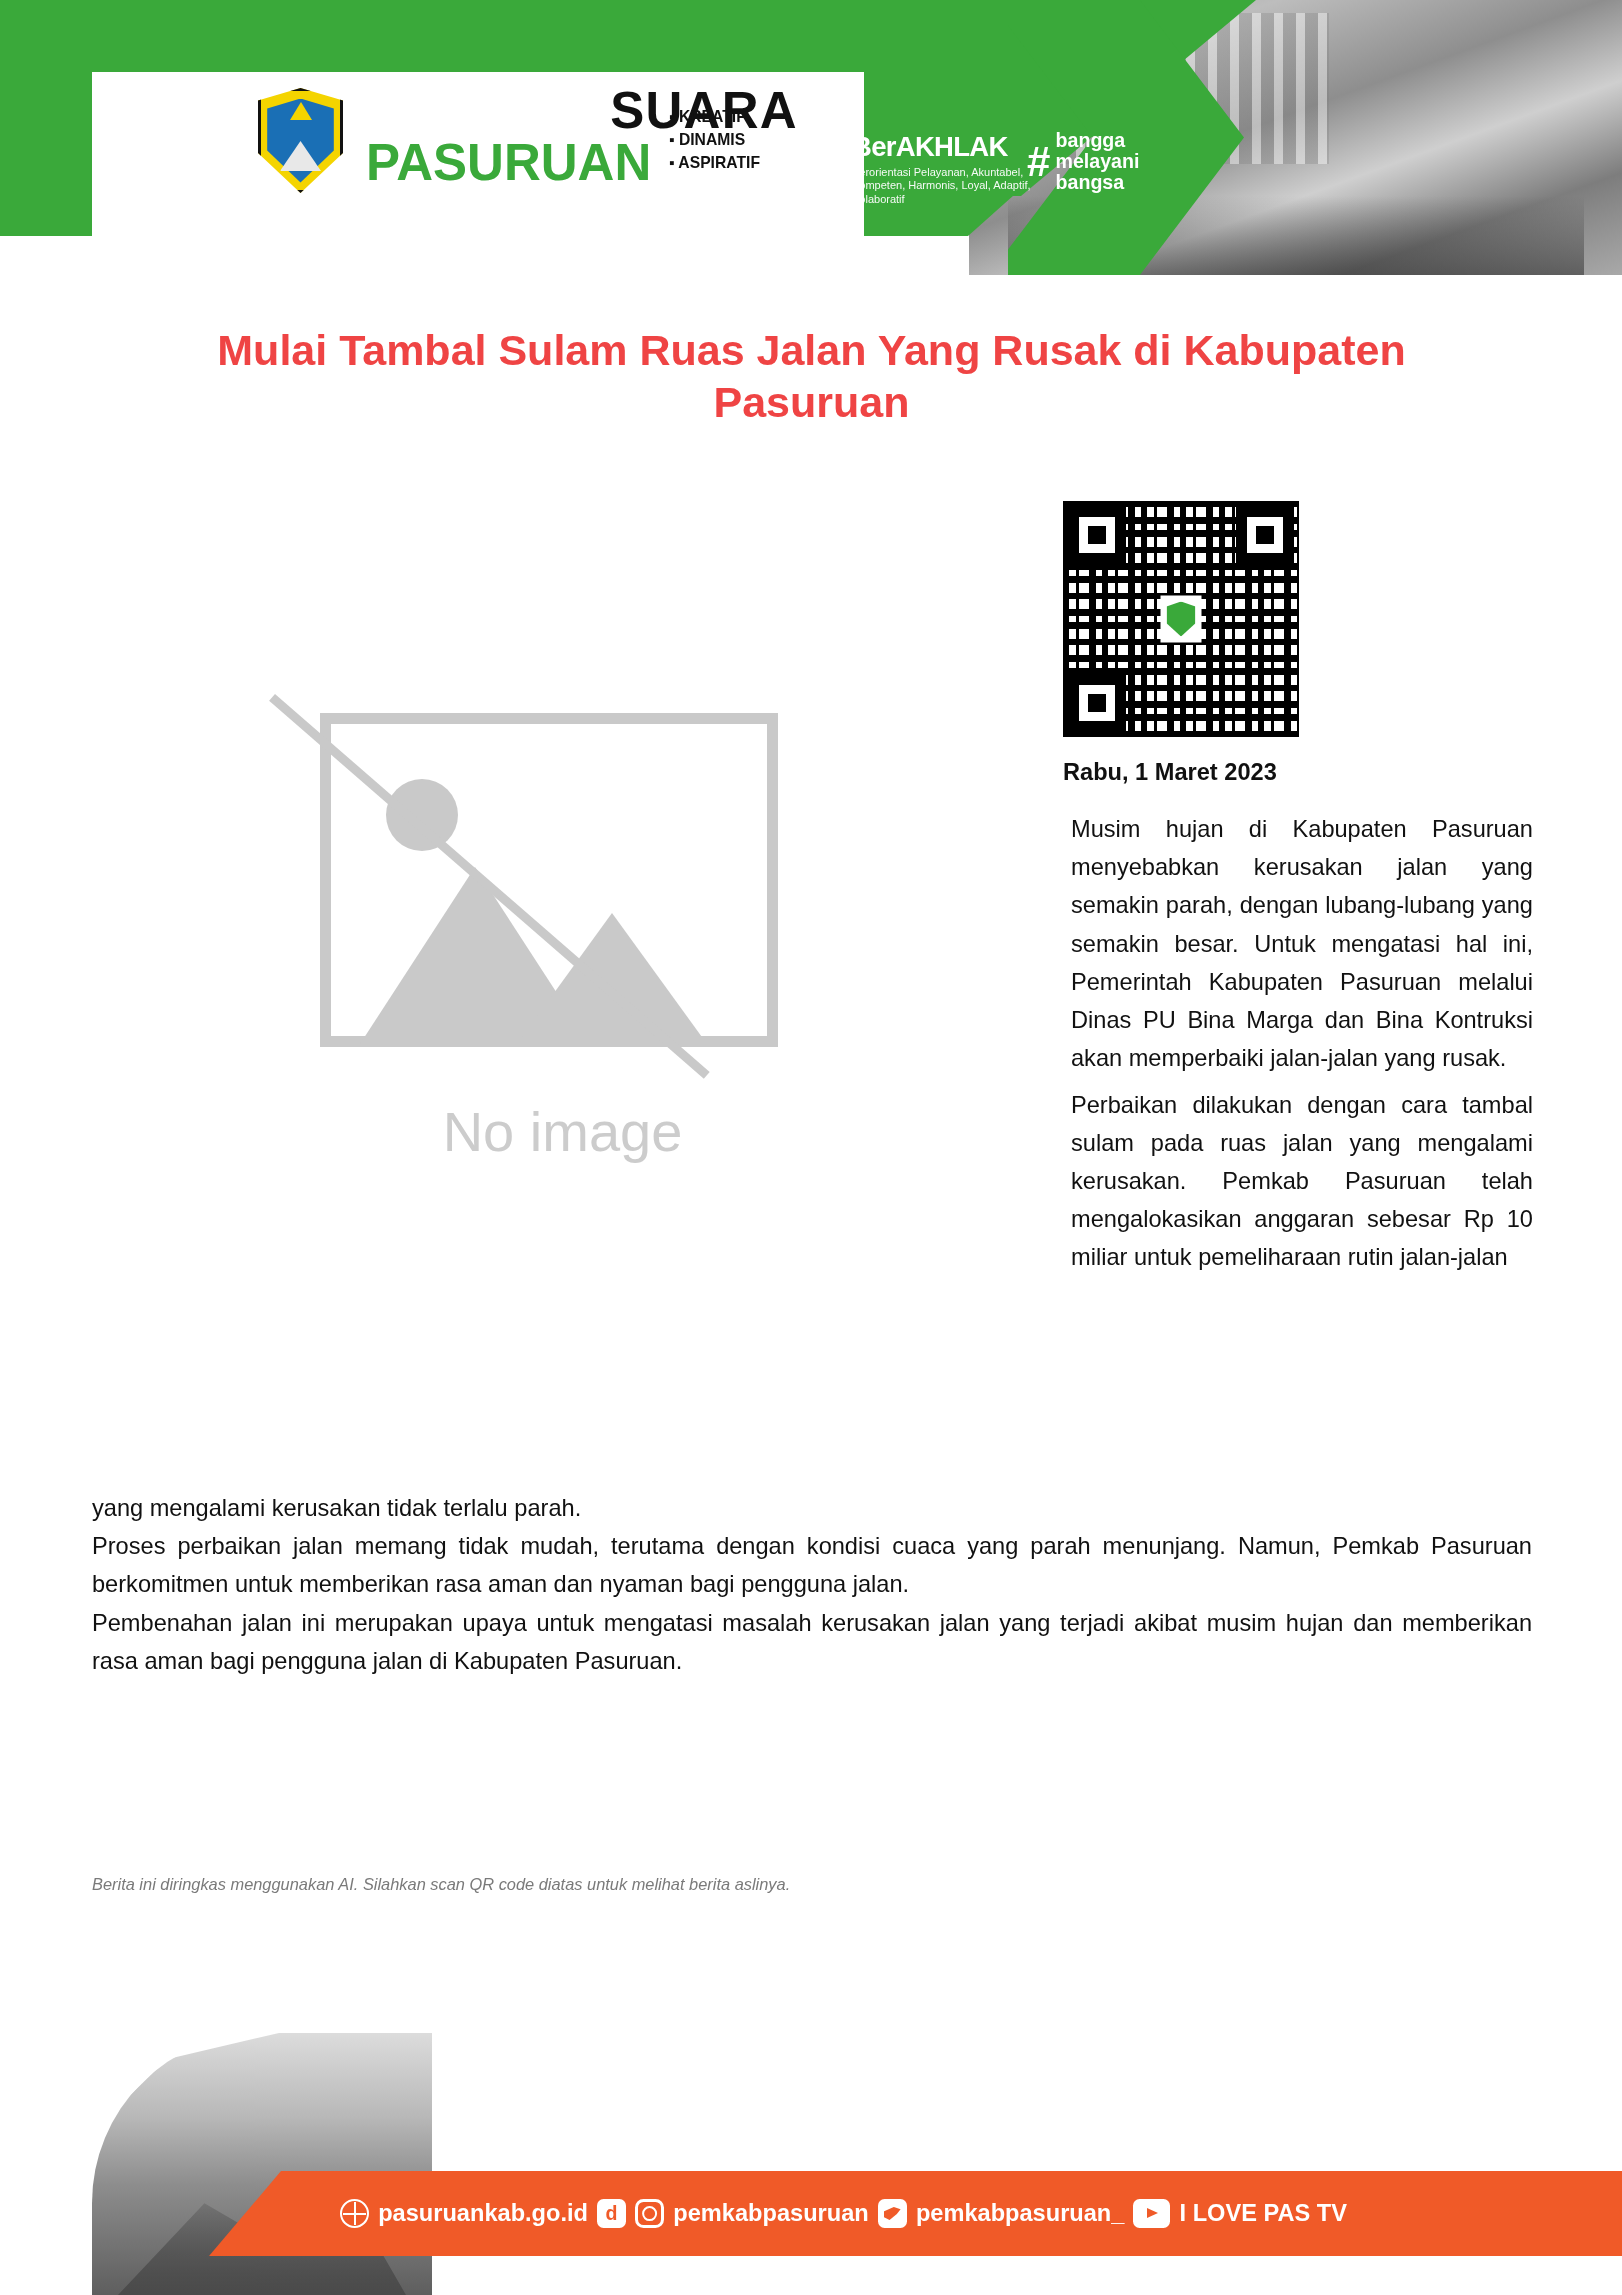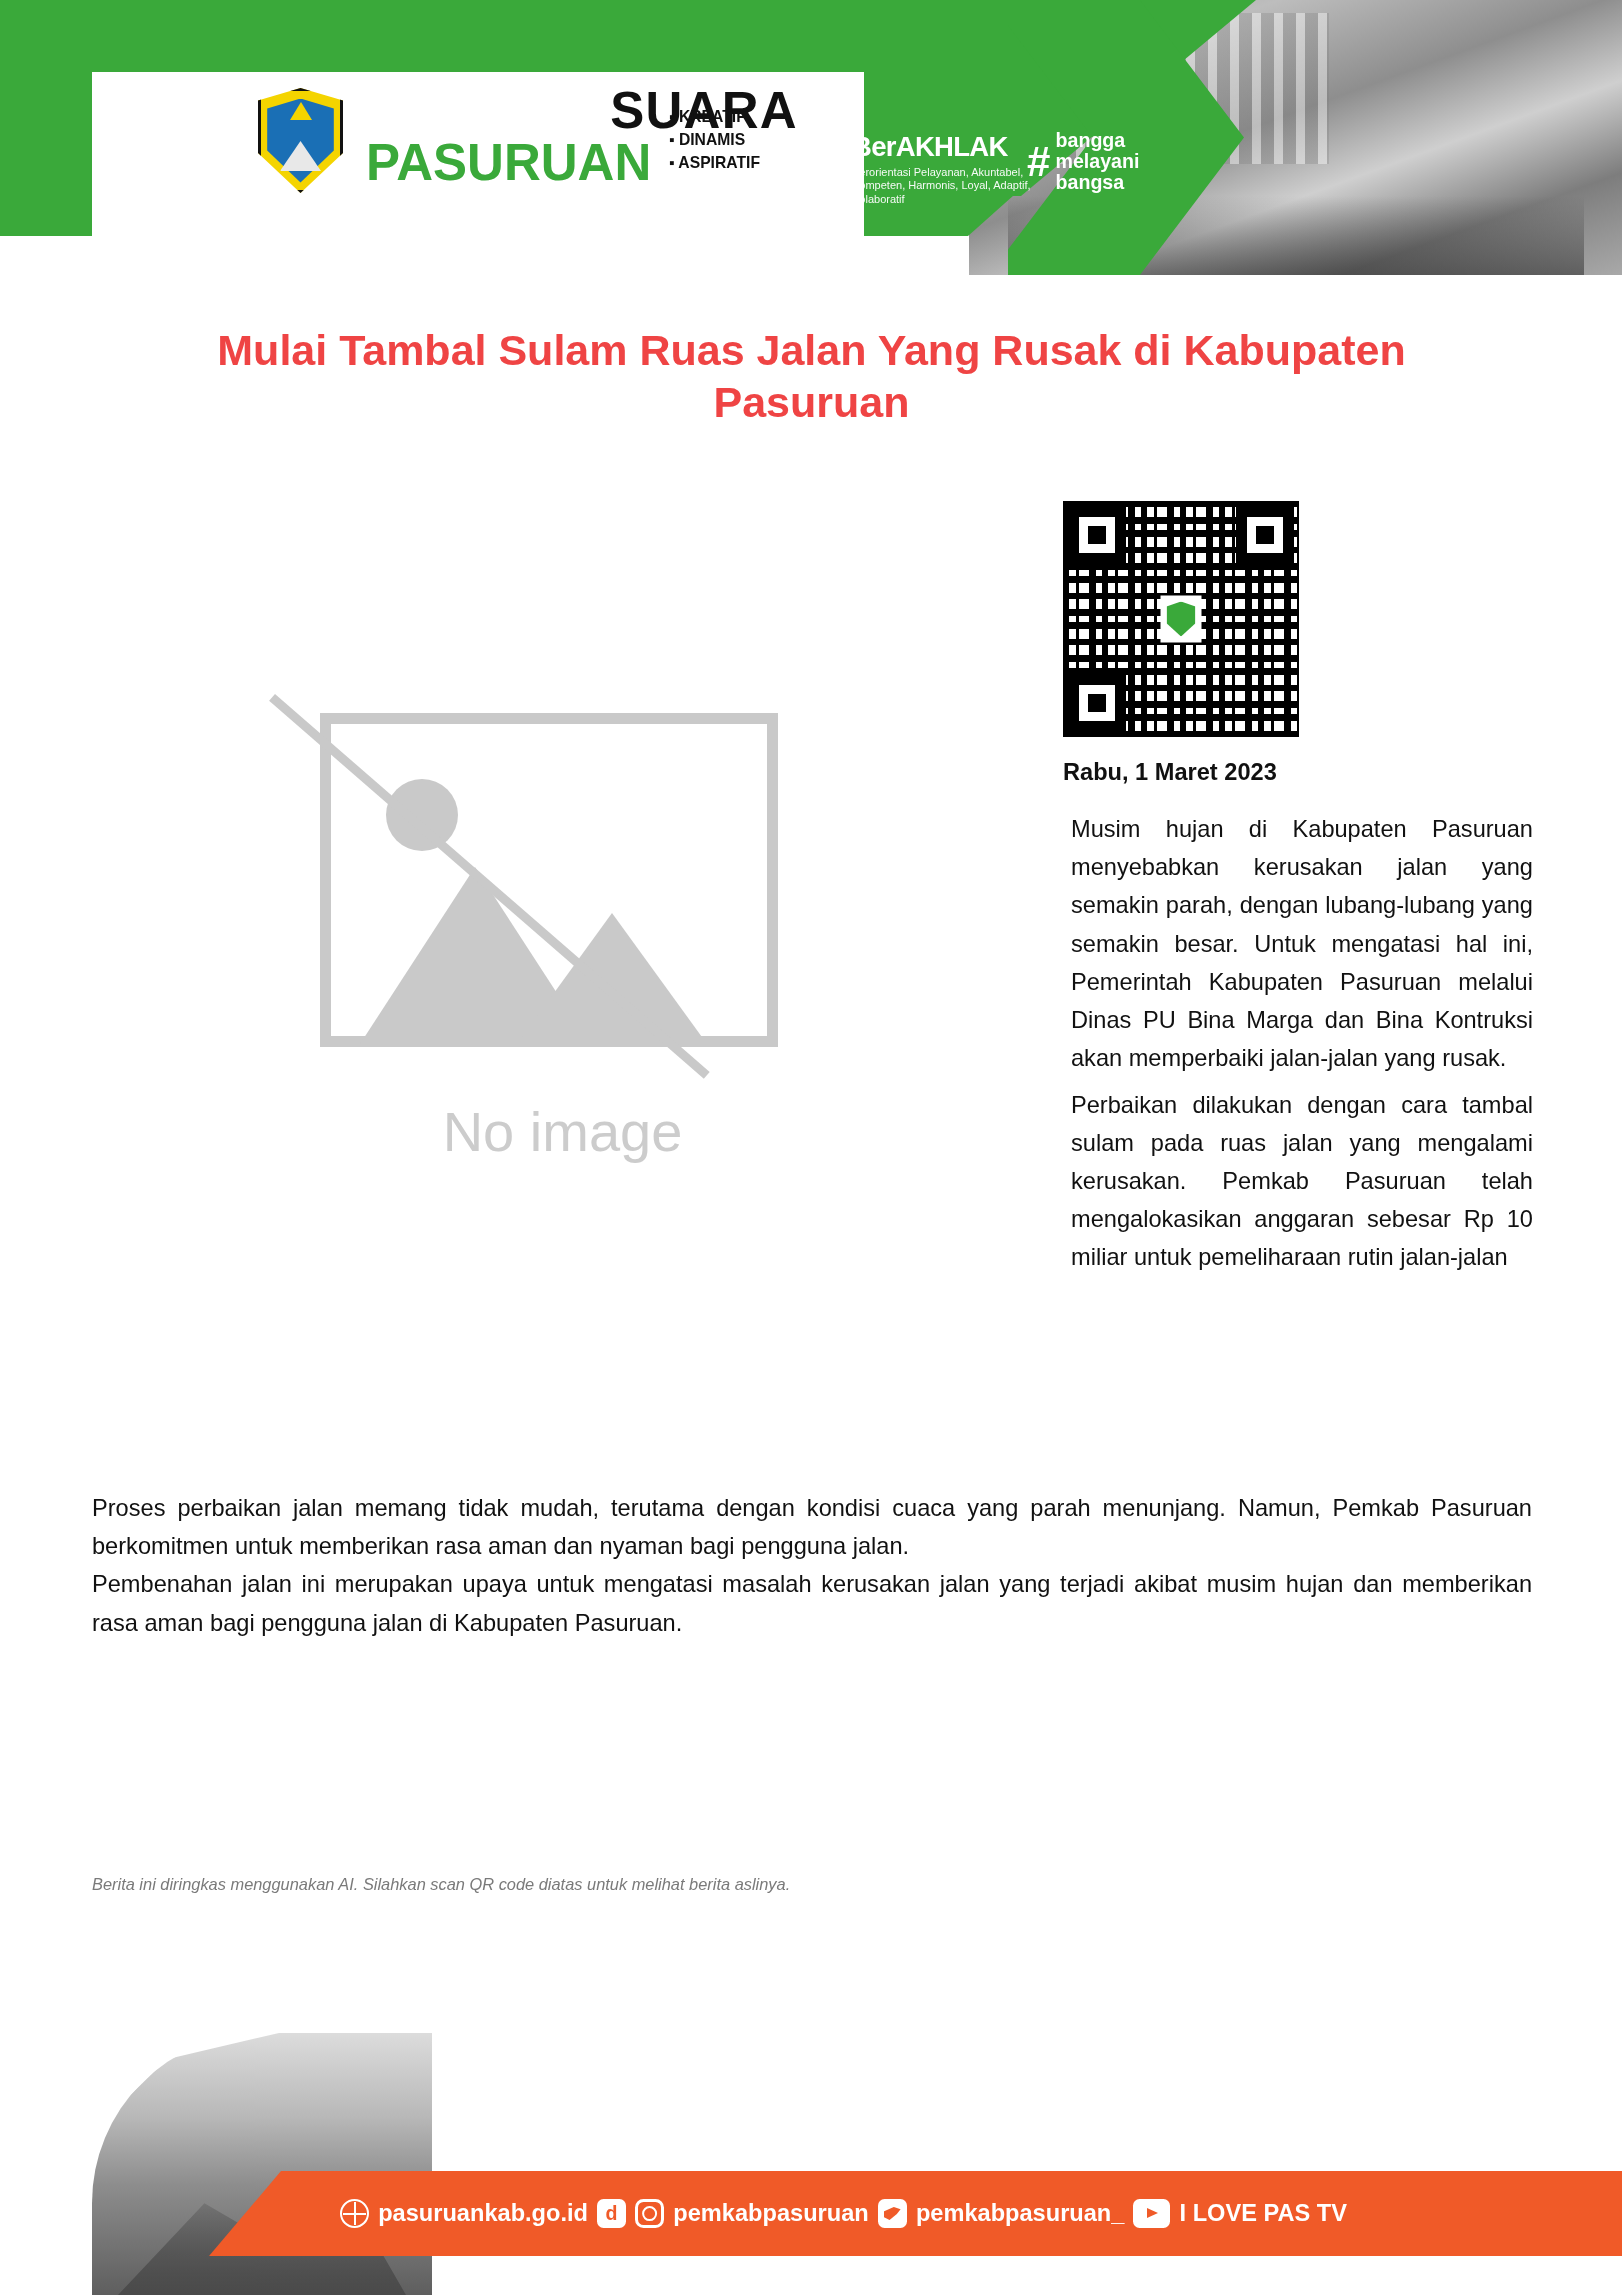--- a/index.html
+++ b/index.html
@@ -555,20 +555,21 @@
   <div class="label">No image</div>
 </div>
 
 <div class="date">Rabu, 1 Maret 2023</div>
 <div class="col-text">
   <p>Musim hujan di Kabupaten Pasuruan menyebabkan kerusakan jalan yang semakin parah, dengan lubang-lubang yang semakin besar. Untuk mengatasi hal ini, Pemerintah Kabupaten Pasuruan melalui Dinas PU Bina Marga dan Bina Kontruksi akan memperbaiki jalan-jalan yang rusak.</p>
   <p>Perbaikan dilakukan dengan cara tambal sulam pada ruas jalan yang mengalami kerusakan. Pemkab Pasuruan telah mengalokasikan anggaran sebesar Rp 10 miliar untuk pemeliharaan rutin jalan-jalan</p>
 </div>
 
 <div class="body-text">
+  <p>yang mengalami kerusakan tidak terlalu parah.</p>
   <p>Proses perbaikan jalan memang tidak mudah, terutama dengan kondisi cuaca yang parah menunjang. Namun, Pemkab Pasuruan berkomitmen untuk memberikan rasa aman dan nyaman bagi pengguna jalan.</p>
   <p>Pembenahan jalan ini merupakan upaya untuk mengatasi masalah kerusakan jalan yang terjadi akibat musim hujan dan memberikan rasa aman bagi pengguna jalan di Kabupaten Pasuruan.</p>
 </div>
 <div class="disclaimer">Berita ini diringkas menggunakan AI. Silahkan scan QR code diatas untuk melihat berita aslinya.</div>
 
 <div class="footer">
   <div class="footer-photo"></div>
   <div class="footer-bar"></div>
   <div class="footer-items">
     <div class="fi">

